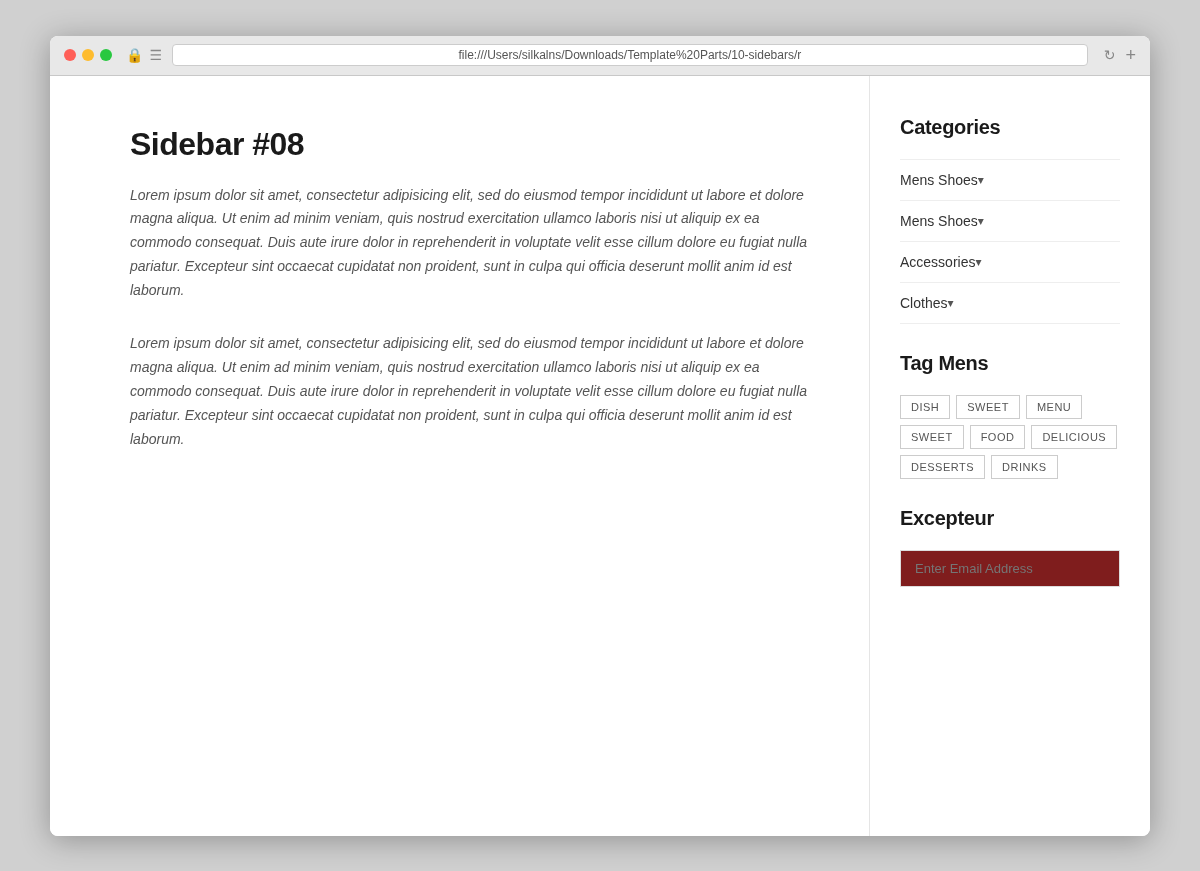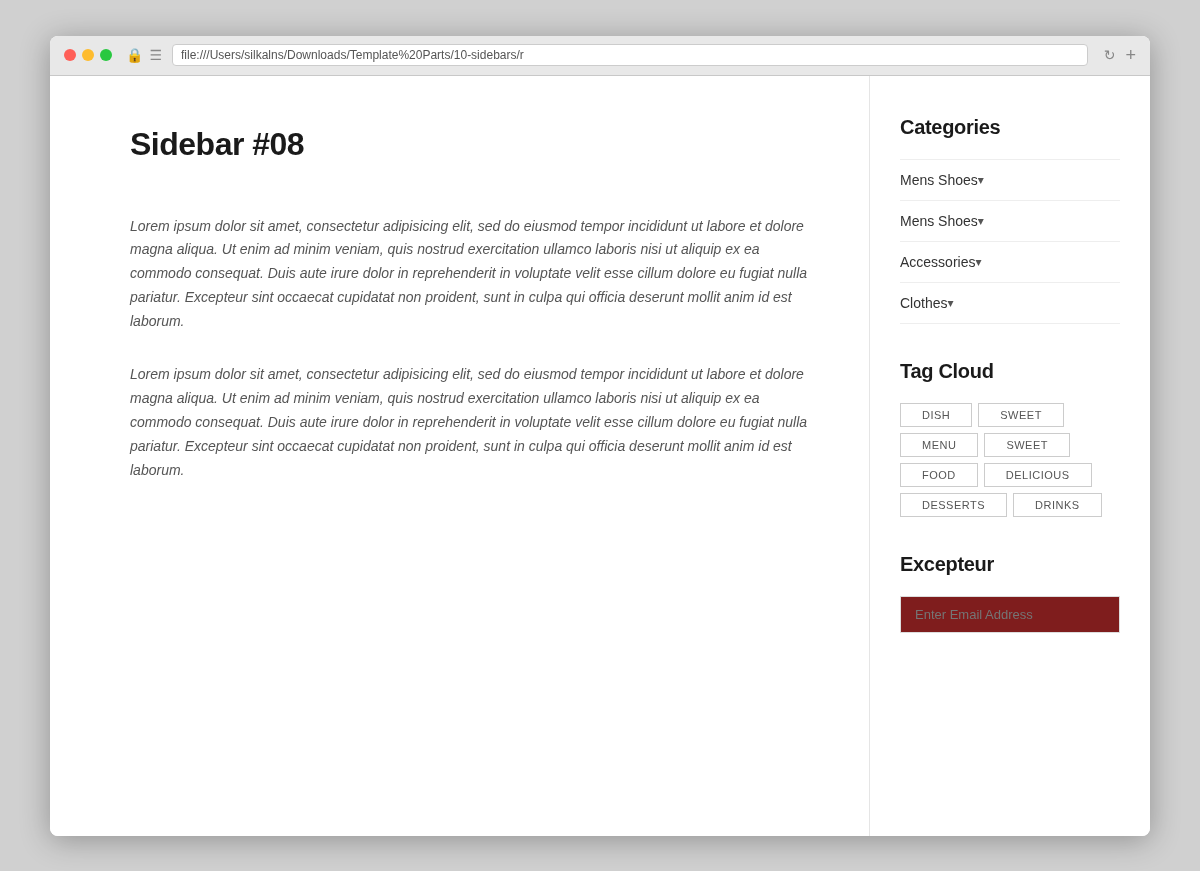--- a/index.html
+++ b/index.html
@@ -63,21 +63,21 @@
       flex: 1;
       background: #fff;
       border: 1px solid #ccc;
       border-radius: 4px;
       padding: 3px 8px;
       font-size: 12px;
       color: #555;
       text-align: center;
       display: flex;
       align-items: center;
-      justify-content: flex-start;
+      justify-content: center;
       gap: 6px;
     }
 
     .reload-btn {
       color: #888;
       font-size: 14px;
       margin-left: 6px;
       cursor: pointer;
     }
 
@@ -100,41 +100,41 @@
     .main-area {
       flex: 1;
       padding: 50px 60px 50px 80px;
       border-right: 1px solid #e5e5e5;
     }
 
     .page-title {
       font-size: 32px;
       font-weight: 700;
       color: #1a1a1a;
-      margin-bottom: 52px;
+      margin-bottom: 21px;
       letter-spacing: -0.5px;
     }
 
     .lorem-paragraph {
       font-size: 14px;
       line-height: 1.7;
       color: #555;
       margin-bottom: 30px;
       font-style: italic;
     }
 
     
     .sidebar {
       width: 280px;
       flex-shrink: 0;
       padding: 40px 30px 40px 30px;
     }
 
     .sidebar-section {
-      margin-bottom: 36px;
+      margin-bottom: 28px;
     }
 
     .sidebar-section-title {
       font-size: 20px;
       font-weight: 700;
       color: #1a1a1a;
       margin-bottom: 20px;
       letter-spacing: -0.3px;
     }
 
@@ -164,21 +164,21 @@
     
     .tag-cloud {
       display: flex;
       flex-wrap: wrap;
       gap: 6px;
       margin-top: 4px;
     }
 
     .tag {
       border: 1px solid #ccc;
-      padding: 5px 21px;
+      padding: 5px 10px;
       font-size: 11px;
       color: #555;
       letter-spacing: 0.5px;
       cursor: pointer;
       background: #fff;
     }
 
     
     .newsletter-input {
       width: 100%;
@@ -238,21 +238,21 @@
               <span class="category-arrow">▾</span>
             </div>
             <div class="category-item">
               <span class="category-label">Clothes</span>
               <span class="category-arrow">▾</span>
             </div>
           </div>
       </div>
 
       <div class="sidebar-section">
-        <h2 class="sidebar-section-title">Tag Cloud</h2>
+        <h2 class="sidebar-section-title">Tag Mens</h2>
         <div class="tag-cloud" id="tag-cloud">
             <span class="tag">DISH</span>
             <span class="tag">SWEET</span>
             <span class="tag">MENU</span>
             <span class="tag">SWEET</span>
             <span class="tag">FOOD</span>
             <span class="tag">DELICIOUS</span>
             <span class="tag">DESSERTS</span>
             <span class="tag">DRINKS</span>
           </div>

